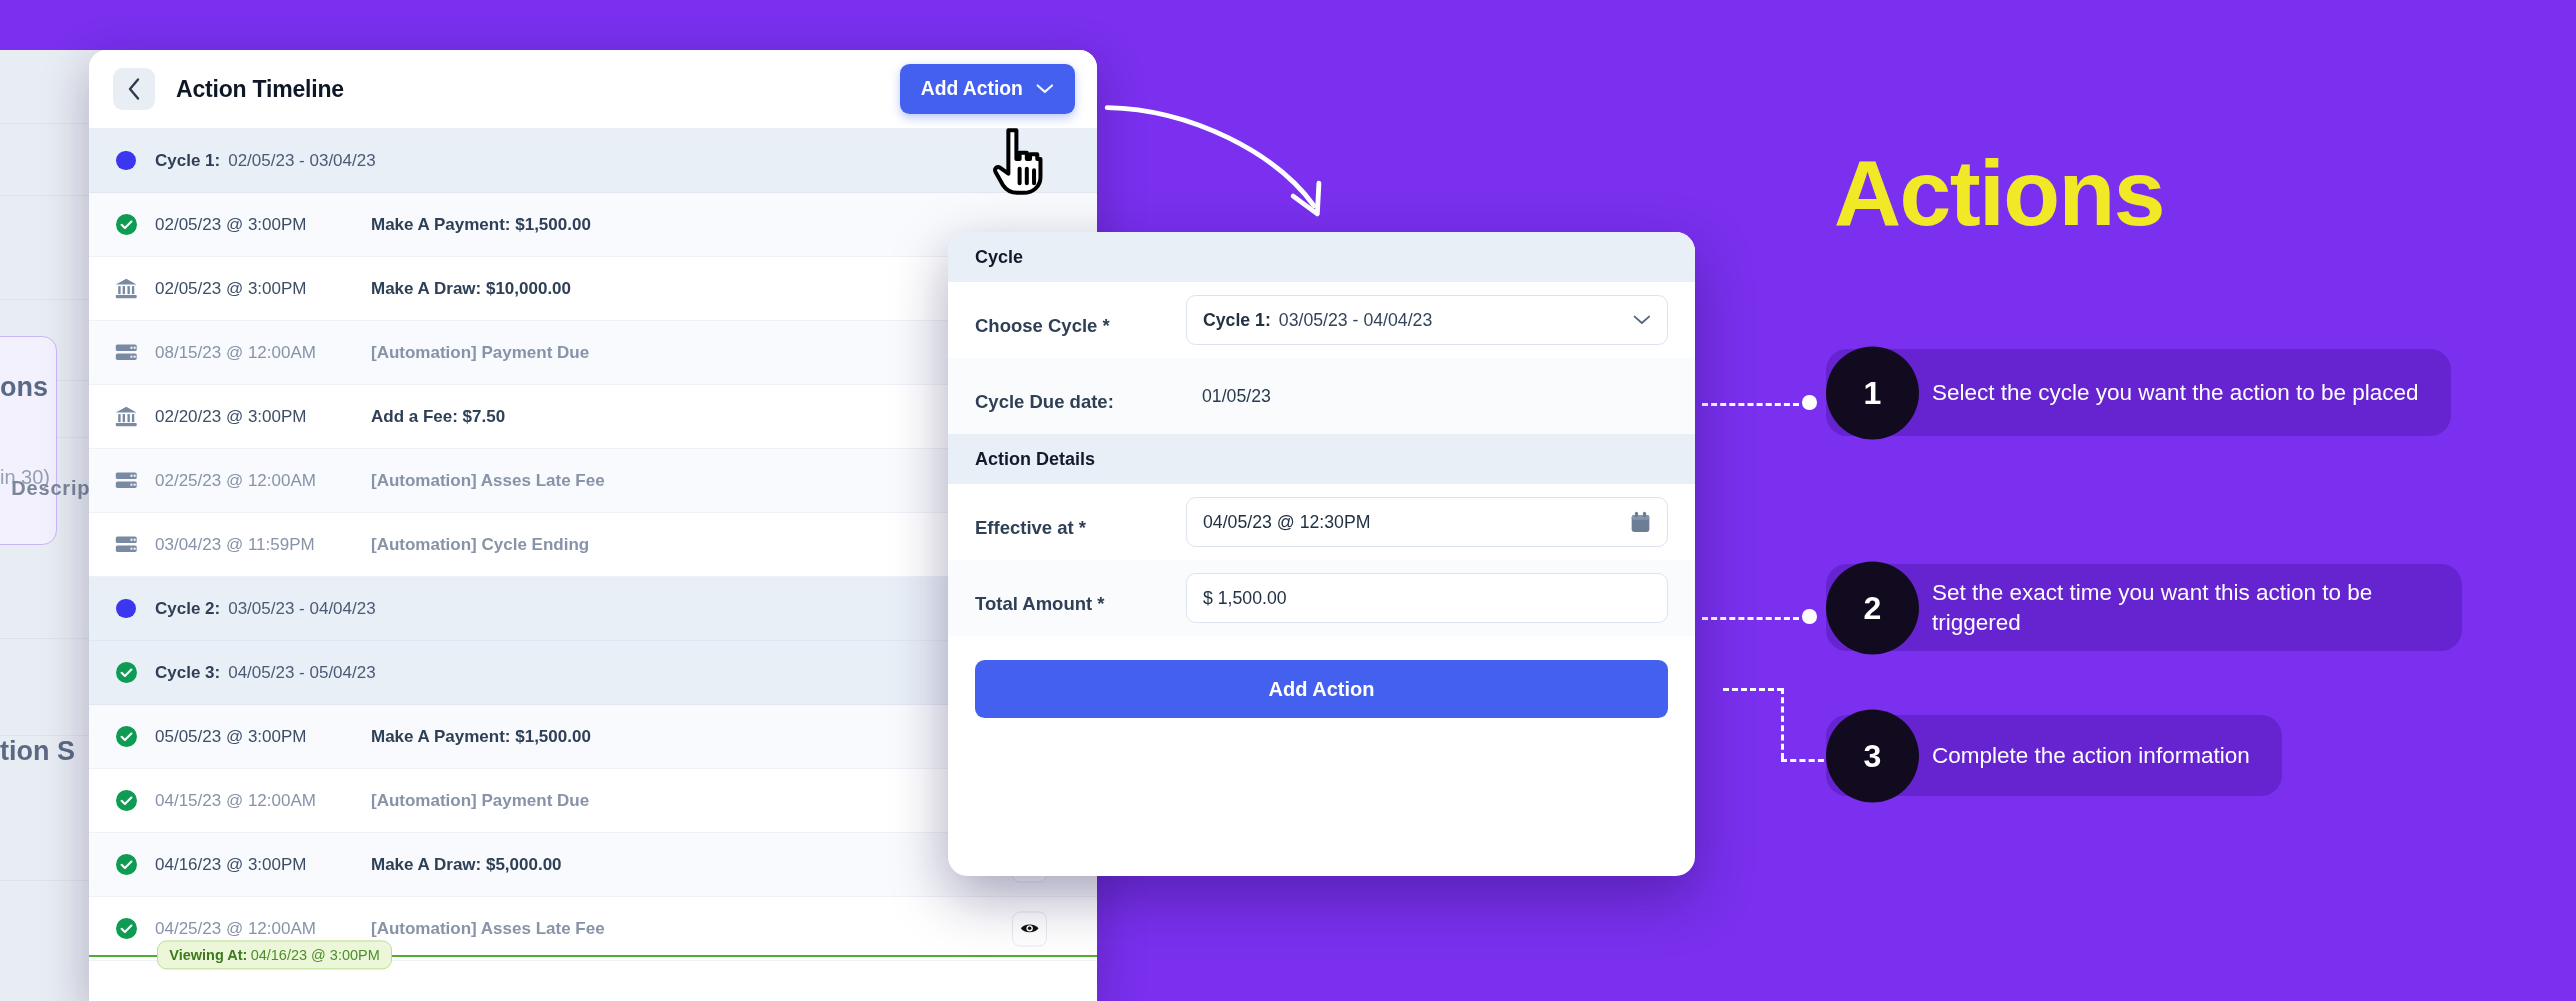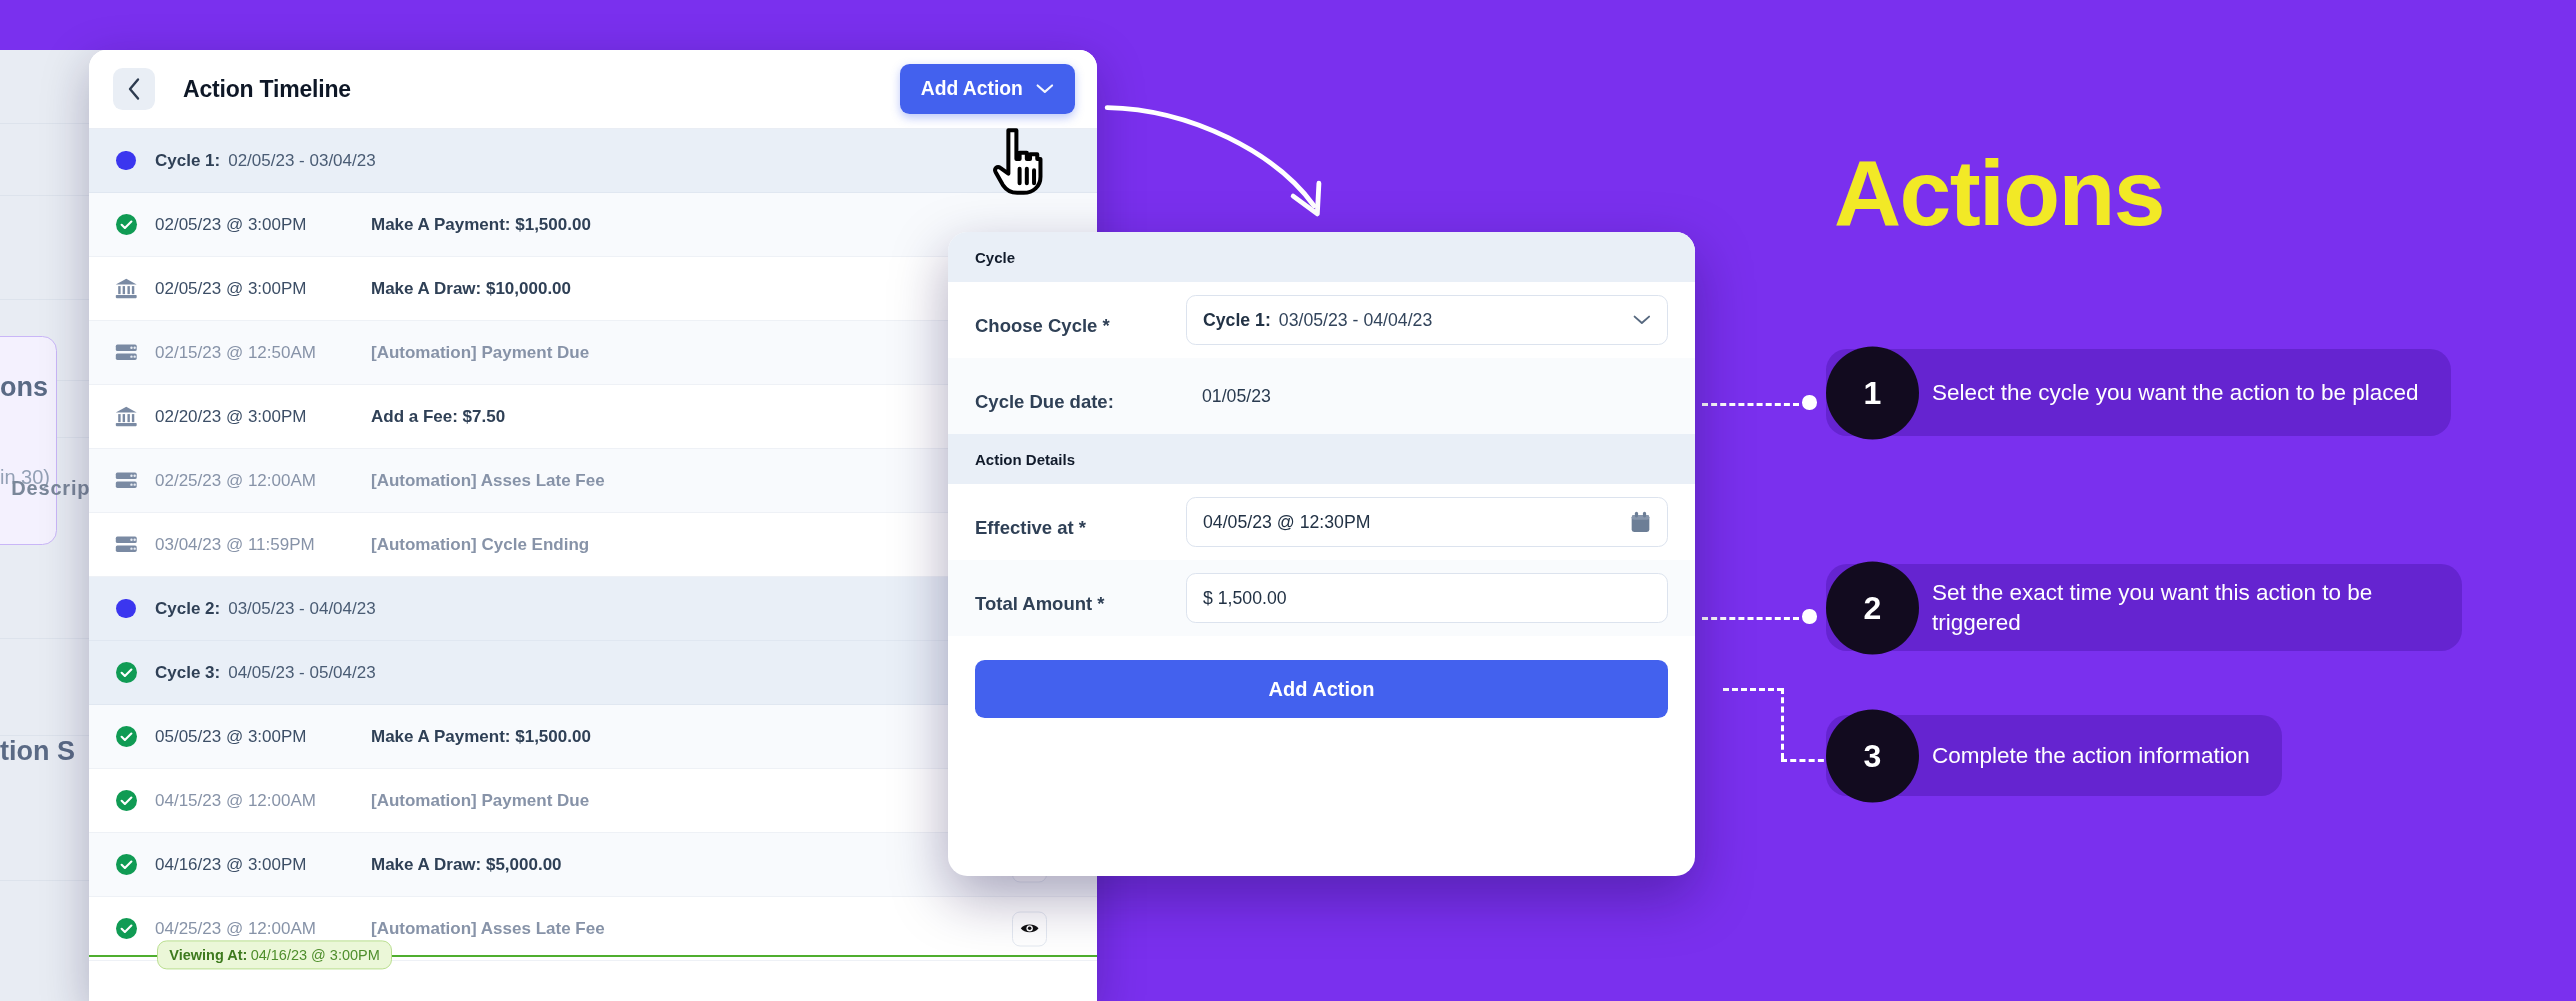--- a/index.html
+++ b/index.html
@@ -62,21 +62,21 @@
   }
   .back-btn {
     width: 42px; height: 42px;
     border-radius: 9.7px;
     background: #E9EEF5;
     display: flex; align-items: center; justify-content: center;
     flex: 0 0 auto;
   }
   .back-btn svg { display:block; }
   .card-title {
-    margin-left: 28px;
+    margin-left: 21px;
     font-size: 23px;
     font-weight: 700;
     color: #0E1726;
     letter-spacing: -0.2px;
   }
   .add-action-btn {
     margin-left: auto;
     background: #4361EE;
     color: #fff;
     border: none;
@@ -198,21 +198,21 @@
     background: #E9EEF5;
     border-radius: 9.7px;
     display:flex; align-items:center; justify-content:center;
     cursor: pointer;
   }
   .sec-head {
     background: #E9EFF7;
     height: 50px;
     display: flex; align-items: center;
     padding-left: 27px;
-    font-size: 15px;
+    font-size: 18px;
     font-weight: 700;
     color: #111B2B;
   }
   .frow {
     display: flex; align-items: center;
     padding: 0 27px;
     height: 76px;
     background: #fff;
   }
   .frow.alt { background: #F9FBFD; }
@@ -418,21 +418,21 @@
           <span class="ico">
             <svg width="22.5" height="19.3" viewBox="0 0 28 24" fill="#7A8AA3">
               <rect x="1" y="2" width="26" height="8" rx="2"></rect>
               <rect x="1" y="13" width="26" height="8" rx="2"></rect>
               <rect x="19" y="4.5" width="3" height="3" rx="1.5" fill="#E8ECF3"></rect>
               <rect x="23" y="4.5" width="3" height="3" rx="1.5" fill="#E8ECF3"></rect>
               <rect x="19" y="15.5" width="3" height="3" rx="1.5" fill="#E8ECF3"></rect>
               <rect x="23" y="15.5" width="3" height="3" rx="1.5" fill="#E8ECF3"></rect>
             </svg>
           </span>
-          <span class="dt muted">02/15/23 @ 12:50AM</span>
+          <span class="dt muted">08/15/23 @ 12:00AM</span>
           <span class="desc muted">[Automation] Payment Due</span>
         </div>
         <div class="row">
           <span class="ico">
             <svg width="22.5" height="21" viewBox="0 0 28 26" fill="#7A8AA3">
               <path d="M14 1 L27 8 H1 Z"></path>
               <rect x="4" y="10" width="3" height="10"></rect>
               <rect x="9.5" y="10" width="3" height="10"></rect>
               <rect x="15.5" y="10" width="3" height="10"></rect>
               <rect x="21" y="10" width="3" height="10"></rect>

